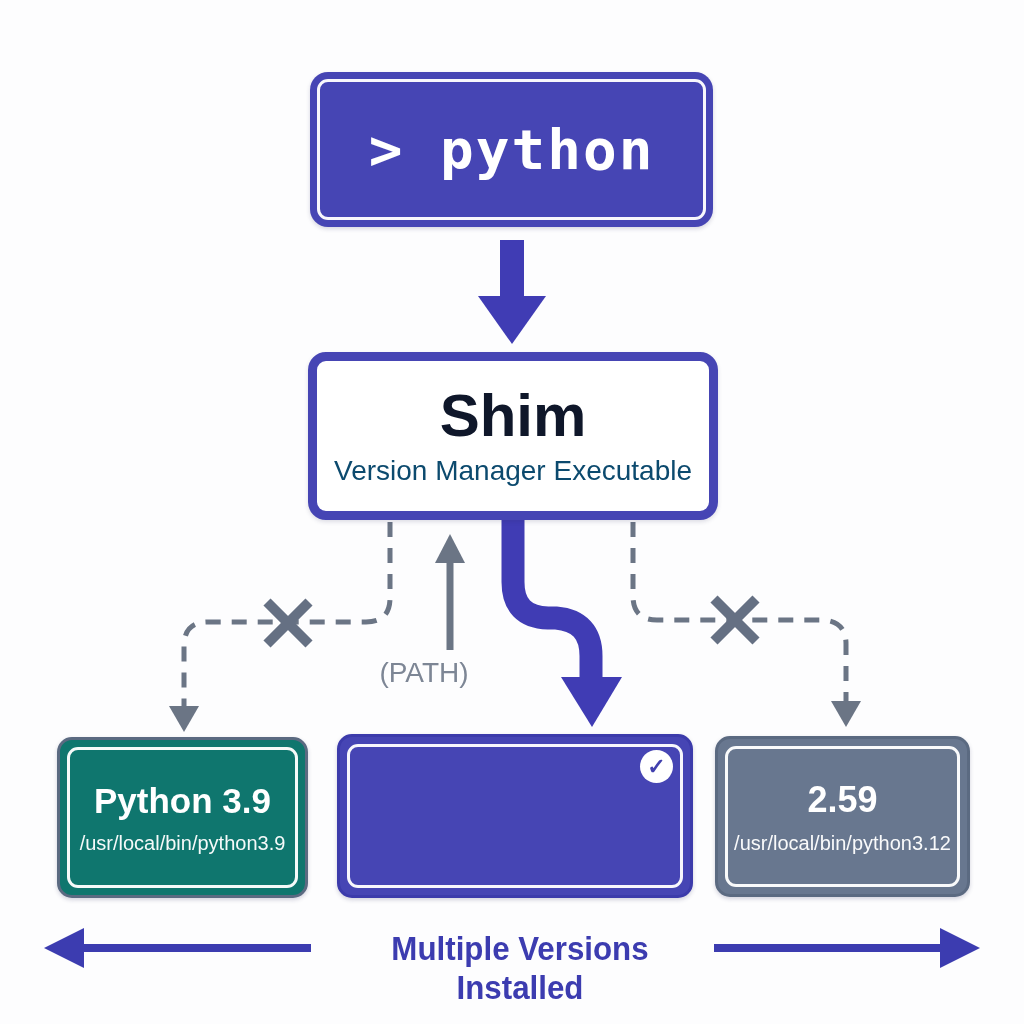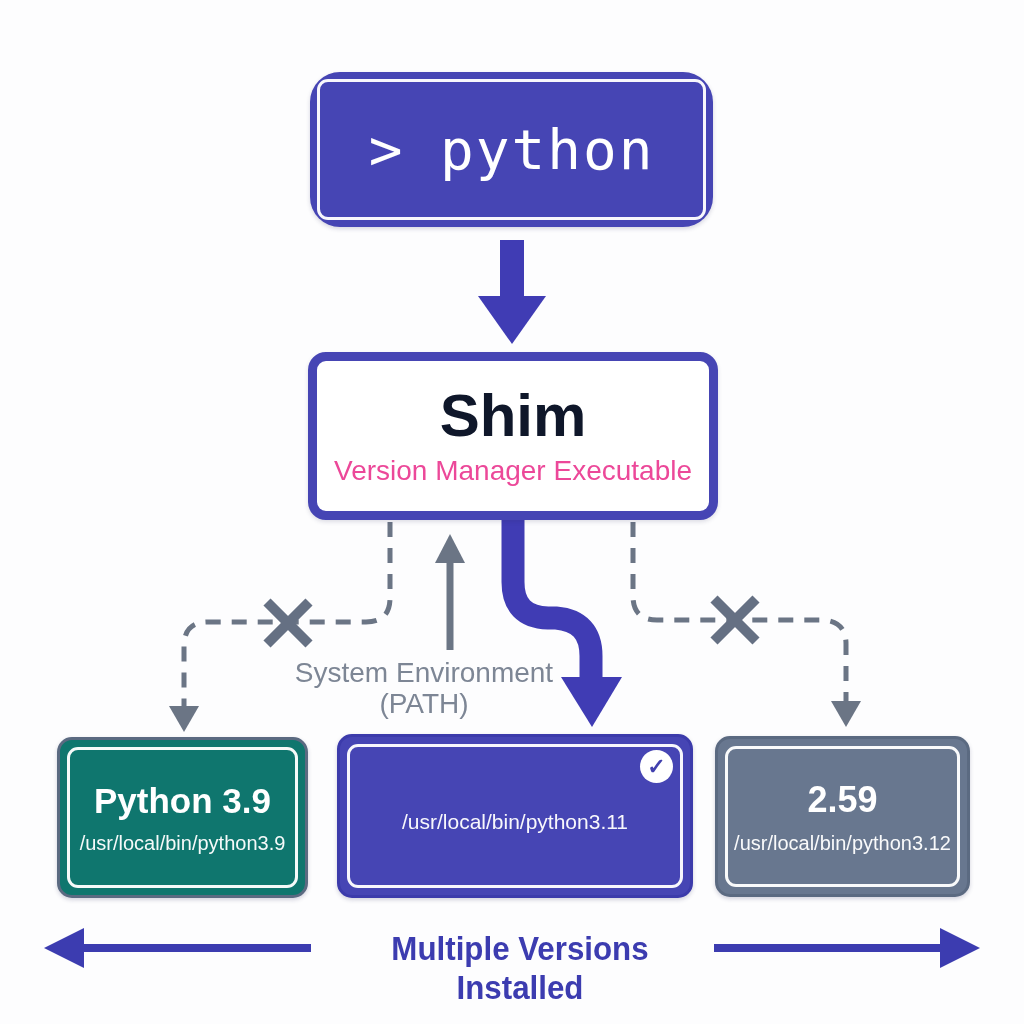--- a/index.html
+++ b/index.html
@@ -23,40 +23,41 @@
   .inner-outline {
     position: absolute; inset: 7px;
     border: 3px solid rgba(255,255,255,0.96);
     border-radius: 11px;
     pointer-events: none;
   }
 
   
   #cmd-box {
     left: 310px; top: 72px; width: 403px; height: 155px;
-    background: #4645b4; border-radius: 30px;
+    background: #4645b4; border-radius: 18px;
     box-shadow: 0 2px 4px rgba(40,40,90,0.18);
+    font-weight: bold;
   }
   #cmd-text {
     font-family: "DejaVu Sans Mono", monospace;
     font-size: 56px; color: #ffffff; letter-spacing: 2px;
   }
 
   
   #shim-box {
     left: 308px; top: 352px; width: 410px; height: 168px;
     background: #ffffff;
     border: 9px solid #4645b4; border-radius: 18px;
     box-shadow: 0 2px 4px rgba(40,40,90,0.15);
   }
   #shim-title {
     font-size: 60px; font-weight: bold; color: #0f172a; line-height: 1;
   }
   #shim-subtitle {
-    font-size: 28px; color: #ec4899; margin-top: 9px;
+    font-size: 28px; color: #0c4a6e; margin-top: 9px;
   }
 
   
   #env-label {
     position: absolute; left: 264px; top: 658px; width: 320px;
     text-align: center; color: #7d8695;
     font-size: 28px; line-height: 1.1;
   }
 
   
@@ -153,36 +154,34 @@
     <div class="inner-outline"></div>
     <div id="cmd-text">&gt; python</div>
   </div>
 
   <div class="box" id="shim-box">
     <div id="shim-title">Shim</div>
     <div id="shim-subtitle">Version Manager Executable</div>
   </div>
 
   <div id="env-label">
-    <div>System Environment</div>
     <div>(PATH)</div>
   </div>
 
   <div class="box version-box" id="v39">
     <div class="inner-outline"></div>
     <div class="version-title">Python 3.9</div>
     <div class="version-path">/usr/local/bin/python3.9</div>
   </div>
 
   <div class="box version-box" id="v311">
     <div class="inner-outline"></div>
     <div id="active-badge">
       <span>✓</span>
     </div>
-    <div class="version-path">/usr/local/bin/python3.11</div>
   </div>
 
   <div class="box version-box" id="v312">
     <div class="inner-outline"></div>
     <div class="version-title">2.59</div>
     <div class="version-path">/usr/local/bin/python3.12</div>
   </div>
 
   <div id="footer-label">Multiple Versions Installed</div>
 

